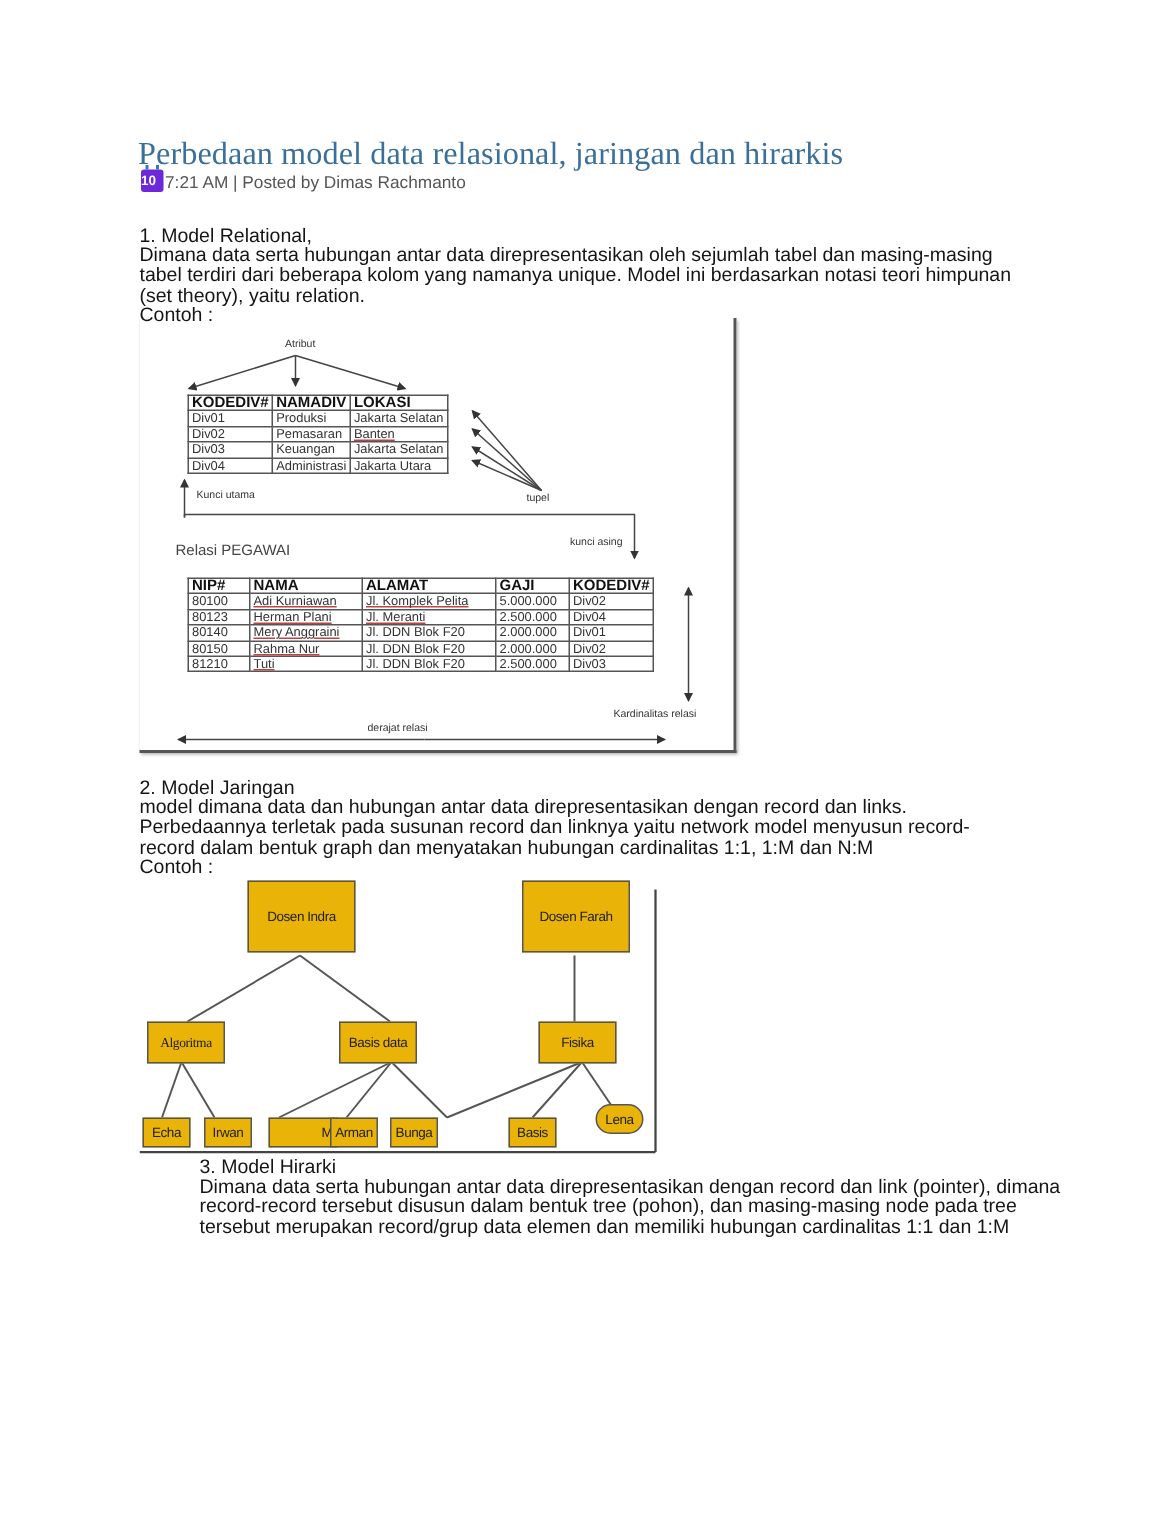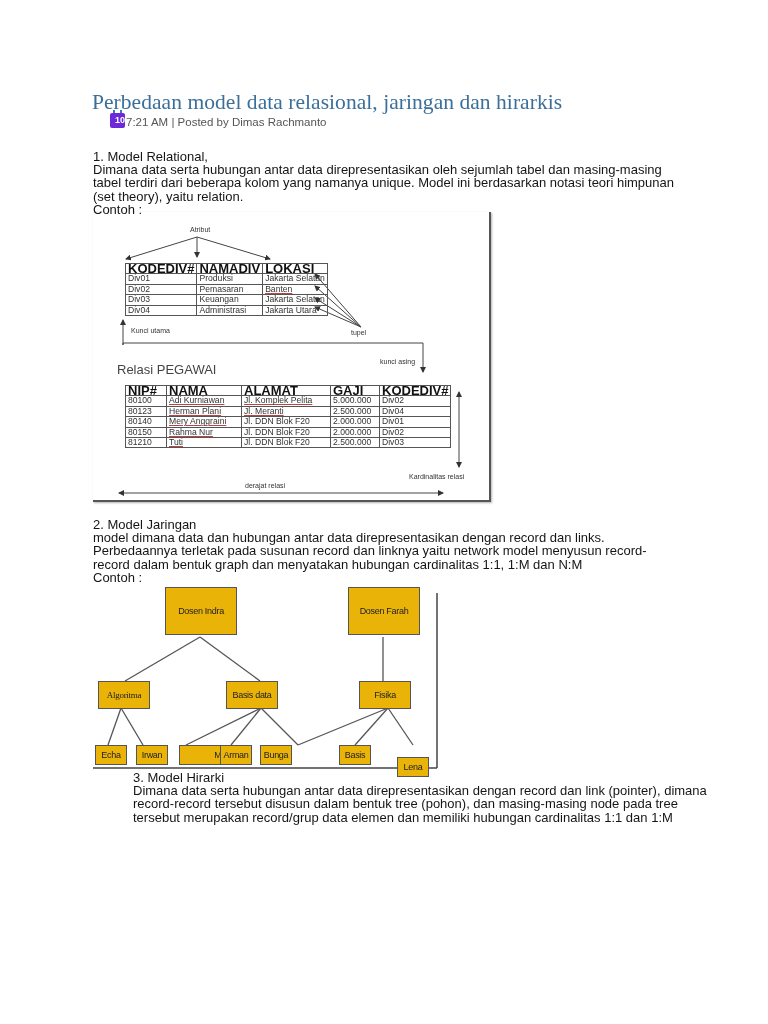--- a/index.html
+++ b/index.html
@@ -3,35 +3,35 @@
 <meta charset="utf-8">
 <style>
   html, body { margin: 0; padding: 0; background: #ffffff; }
   body { width: 768px; height: 1024px; position: relative; overflow: hidden;
          font-family: "Liberation Sans", sans-serif; color: #111; }
   .title { position: absolute; left: 92px; top: 90px; font-family: "Liberation Serif", serif;
            font-size: 21.5px; color: #3a6f9a; white-space: nowrap; letter-spacing: 0.05px; }
   .meta { position: absolute; left: 94px; top: 116px; font-size: 11.5px; color: #555;
           display: flex; align-items: center; white-space: nowrap; }
   .cal-icon { width: 15px; height: 15px; background: #6d28d9; border-radius: 2px; position: relative;
-              color: #fff; font-size: 9px; font-weight: bold; line-height: 15px; text-align: right;
-              margin-right: 1px; margin-top: -3px; margin-left: 16px; }
+              color: #fff; font-size: 9px; font-weight: bold; line-height: 15px; text-align: left;
+              margin-right: 1px; margin-top: -3px; }
   .cal-icon::before { content: ""; position: absolute; left: 3px; top: -3px; width: 9px; height: 3px;
               border-left: 2px solid #2f7dbf; border-right: 2px solid #2f7dbf; box-sizing: border-box; }
   .para { position: absolute; left: 93px; font-size: 13px; line-height: 13.2px; color: #151515; width: 590px; }
   .para p { margin: 0; }
   
   .fig1 { position: absolute; left: 93px; top: 212px; width: 400px; height: 292px; }
   .fig1 .frame { position: absolute; left: 0; top: 0; width: 396px; height: 288px;
          border-right: 2px solid #555; border-bottom: 2px solid #555;
          box-shadow: 1px 1px 2px rgba(0,0,0,0.3); }
   .fig1 .txt { position: absolute; font-size: 7px; color: #333; white-space: nowrap; }
   table.rel { position: absolute; border-collapse: collapse; font-size: 8.6px; color: #333; }
   table.rel th, table.rel td { border: 1px solid #555; padding: 0 2px; line-height: 9.4px; text-align: left; white-space: nowrap; }
-  table.rel th { font-weight: bold; font-size: 13px; color: #111; }
+  table.rel th { font-weight: bold; font-size: 10px; color: #111; }
   table.rel td.u { text-decoration: underline; text-decoration-color: #b44; }
   .fig1 svg, .fig2 svg { position: absolute; left: 0; top: 0; }
   
   .fig2 { position: absolute; left: 93px; top: 585px; width: 345px; height: 185px; }
   .node { position: absolute; border: 1.5px solid #555; background: #eab308; font-size: 9px;
           color: #222; display: flex; align-items: center; justify-content: center;
           box-sizing: border-box; font-family: "Liberation Sans Narrow", "Liberation Sans", sans-serif; letter-spacing: -0.3px; }
 </style>
 </head>
 <body>
@@ -74,21 +74,21 @@
       <line x1="366" y1="220" x2="366" y2="255" marker-end="url(#ah)"></line>
 
       <line x1="190" y1="281" x2="26" y2="281" marker-end="url(#ah)"></line>
       <line x1="190" y1="281" x2="350" y2="281" marker-end="url(#ah)"></line>
     </g>
   </svg>
   <span class="txt" style="left:97px;top:14px;">Atribut</span>
   <span class="txt" style="left:38px;top:115px;">Kunci utama</span>
   <span class="txt" style="left:258px;top:117px;">tupel</span>
   <span class="txt" style="left:287px;top:146px;">kunci asing</span>
-  <span class="txt" style="left:24px;top:150px;font-size:13px;color:#444;">Relasi PEGAWAI</span>
+  <span class="txt" style="left:24px;top:150px;font-size:10px;color:#444;">Relasi PEGAWAI</span>
   <span class="txt" style="left:316px;top:261px;">Kardinalitas relasi</span>
   <span class="txt" style="left:152px;top:270px;">derajat relasi</span>
 
   <table class="rel" style="left:32px;top:51px;">
     <tbody>
         <tr>
       <th>KODEDIV#</th>
       <th>NAMADIV</th>
       <th>LOKASI</th>
     </tr>
@@ -191,19 +191,19 @@
   <div class="node" style="left:255px;top:2px;width:72px;height:48px;">Dosen Farah</div>
   <div class="node" style="left:5px;top:96px;width:52px;height:28px;font-family:Liberation Serif, serif;">Algoritma</div>
   <div class="node" style="left:133px;top:96px;width:52px;height:28px;">Basis data</div>
   <div class="node" style="left:266px;top:96px;width:52px;height:28px;">Fisika</div>
   <div class="node" style="left:2px;top:160px;width:32px;height:20px;">Echa</div>
   <div class="node" style="left:43px;top:160px;width:32px;height:20px;">Irwan</div>
   <div class="node" style="left:86px;top:160px;width:32px;height:20px;padding-left:44px;">Melly</div>
   <div class="node" style="left:127px;top:160px;width:32px;height:20px;">Arman</div>
   <div class="node" style="left:167px;top:160px;width:32px;height:20px;">Bunga</div>
   <div class="node" style="left:246px;top:160px;width:32px;height:20px;">Basis</div>
-  <div class="node" style="left:304px;top:172px;width:32px;height:20px;">Lena</div>
+  <div class="node" style="left:304px;top:151px;width:32px;height:20px;border-radius:10px;">Lena</div>
 </div>
 
 <div class="para" style="top:771px;margin-left:40px;">
   <p>3. Model Hirarki</p>
   <p>Dimana data serta hubungan antar data direpresentasikan dengan record dan link (pointer), dimana record-record tersebut disusun dalam bentuk tree (pohon), dan masing-masing node pada tree tersebut merupakan record/grup data elemen dan memiliki hubungan cardinalitas 1:1 dan 1:M</p>
 </div>
 
 </body></html>

